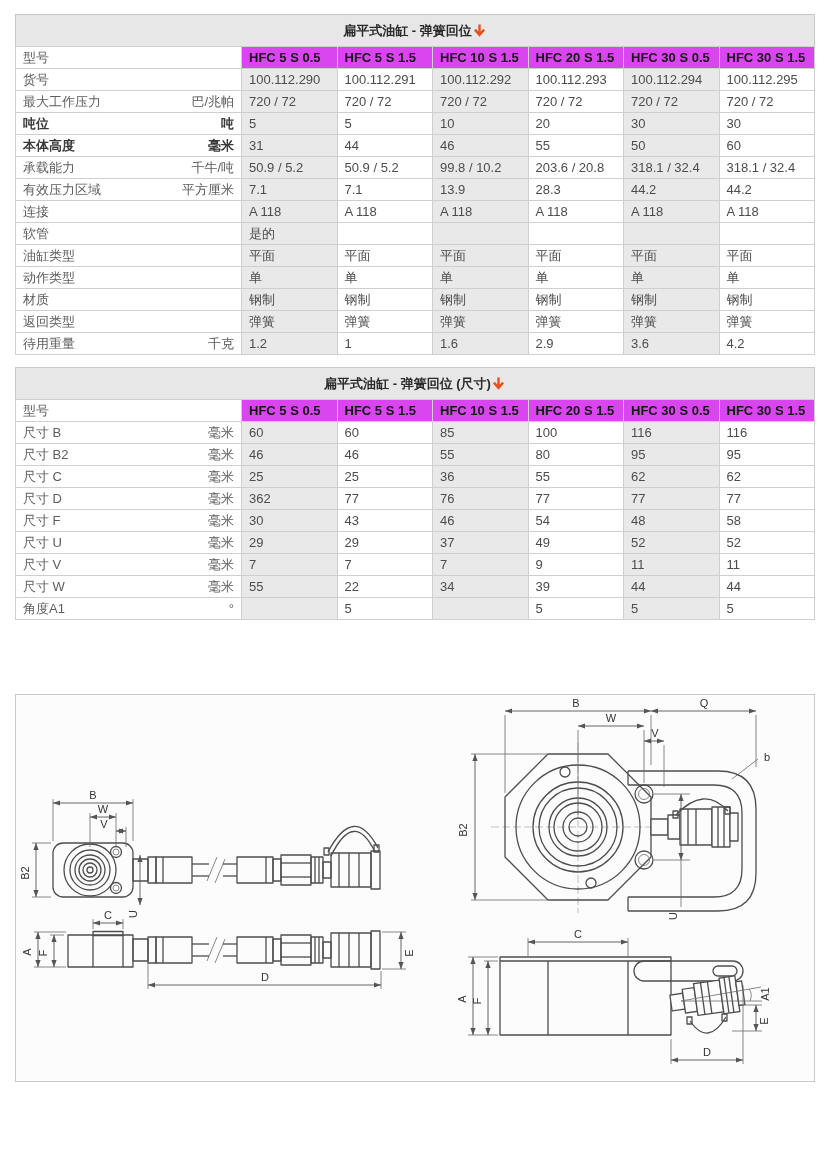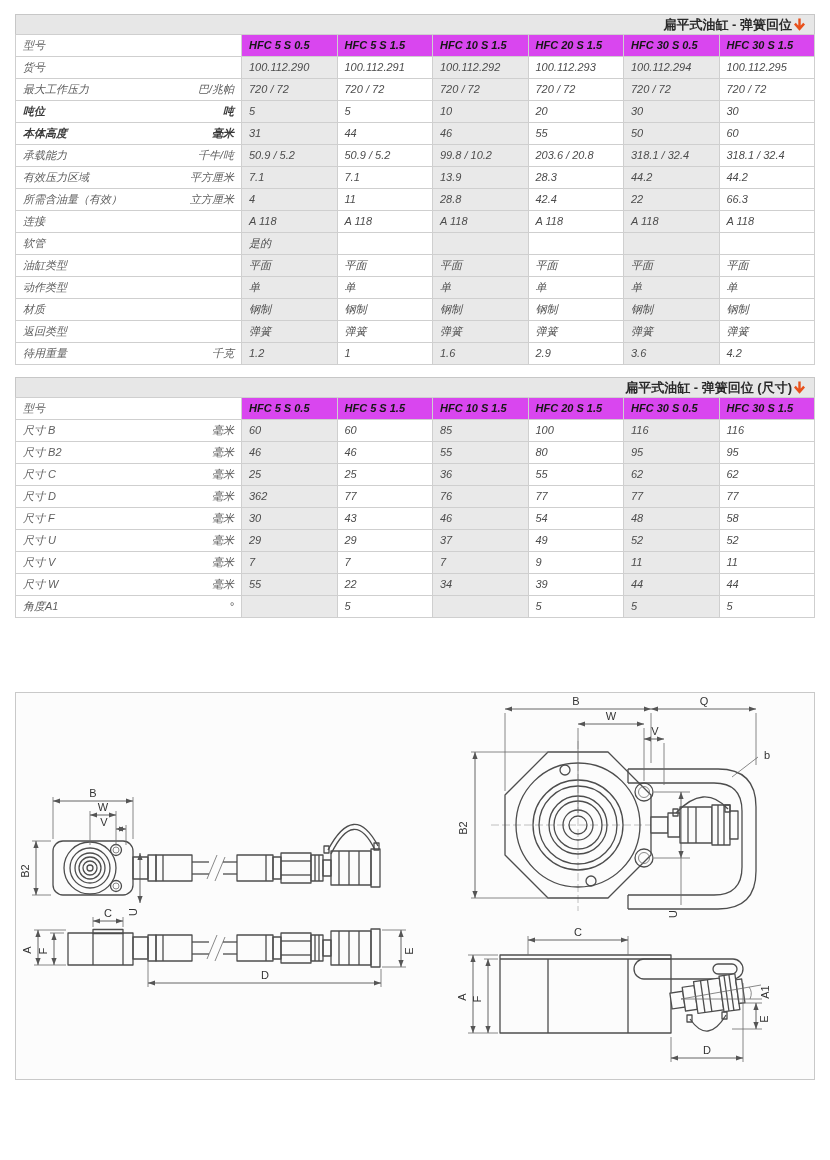--- a/index.html
+++ b/index.html
@@ -1,24 +1,24 @@
 <!DOCTYPE html>
 <html><head>
 <meta charset="utf-8">
 <style>
   html,body{margin:0;padding:0;background:#fff;}
   body{width:830px;height:1160px;overflow:hidden;
        font-family:"Liberation Sans","DejaVu Sans",sans-serif;}
   .page{padding:14px 15px 0 15px;}
   .block{margin-bottom:12px;}
-  .block-header{height:21px;background:#e7e7e7;border:1px solid #c7c7c7;
-    display:flex;align-items:center;justify-content:flex-end;padding:0 7px;box-sizing:border-box;}
+  .block-header{height:33px;background:#e7e7e7;border:1px solid #c7c7c7;
+    display:flex;align-items:center;justify-content:center;padding:0 7px;box-sizing:border-box;}
   .block-title{font-size:13px;font-weight:bold;color:#2a2a2a;}
   .dl{display:flex;align-items:center;cursor:pointer;}
-  table.spec{width:100%;border-collapse:collapse;table-layout:fixed;font-size:11px;margin-top:-1px;font-style:italic;}
+  table.spec{width:100%;border-collapse:collapse;table-layout:fixed;font-size:13px;margin-top:-1px;}
   table.spec col.c-label{width:226px;}
   table.spec th,table.spec td{border:1px solid #cfcfcf;padding:3px 7px;line-height:15px;
     text-align:left;vertical-align:middle;overflow:hidden;white-space:nowrap;}
   th.lblcol{font-weight:normal;color:#5d5d5d;background:#fff;}
   th.model{font-weight:bold;color:#161616;background:#d946ef;}
   td.lbl{color:#5d5d5d;background:#fff;}
   td.lbl .lblrow{display:flex;justify-content:space-between;}
   td.lbl.b{font-weight:bold;color:#3a3a3a;}
   td.val{color:#4c4c4c;background:#fff;}
   td.val.shade{background:#e9e9e9;}
@@ -142,34 +142,20 @@
                 <span>有效压力区域</span>
                 <span class="unit">平方厘米</span>
               </div>
             </td>
             <td class="val shade">7.1</td>
             <td class="val">7.1</td>
             <td class="val shade">13.9</td>
             <td class="val">28.3</td>
             <td class="val shade">44.2</td>
             <td class="val">44.2</td>
-          </tr>
-          <tr>
-            <td class="lbl">
-              <div class="lblrow">
-                <span>所需含油量（有效）</span>
-                <span class="unit">立方厘米</span>
-              </div>
-            </td>
-            <td class="val shade">4</td>
-            <td class="val">11</td>
-            <td class="val shade">28.8</td>
-            <td class="val">42.4</td>
-            <td class="val shade">22</td>
-            <td class="val">66.3</td>
           </tr>
           <tr>
             <td class="lbl">
               <div class="lblrow">
                 <span>连接</span>
                 <span class="unit"></span>
               </div>
             </td>
             <td class="val shade">A 118</td>
             <td class="val">A 118</td>

